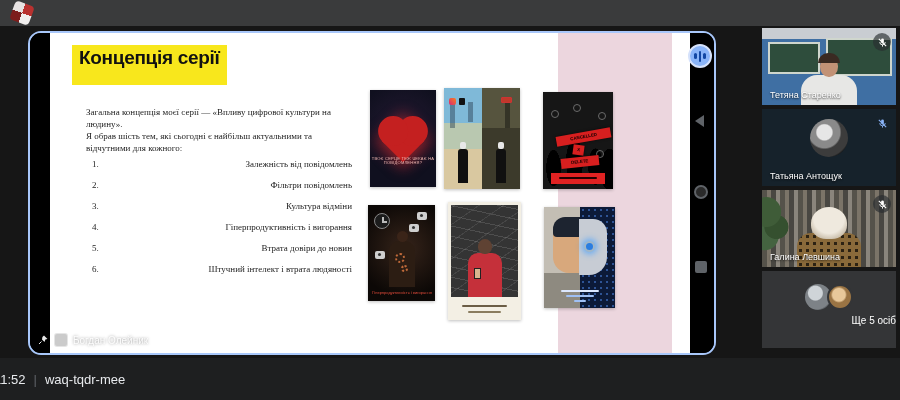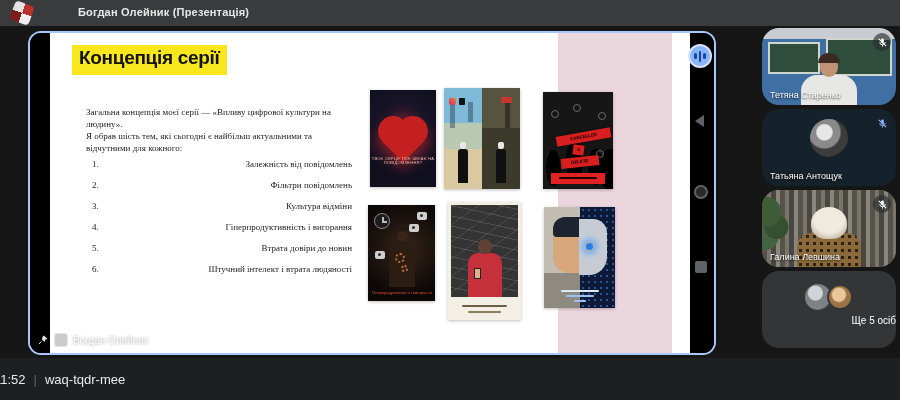--- a/index.html
+++ b/index.html
@@ -23,21 +23,21 @@
   .nav-home { position:absolute; left:4px; top:152px; width:14px; height:14px; border-radius:50%; border:2px solid #5f6368; background:#2a2a2a; }
   .nav-recents { position:absolute; left:5px; top:228px; width:12px; height:12px; background:#5f6368; border-radius:2px; }
   .audio-ind { position:absolute; left:658px; top:11px; width:24px; height:24px; border-radius:50%; background:#8ab4f8;
                display:flex; align-items:center; justify-content:center; gap:2px; border:2px solid #d6e2fb; }
   .audio-ind i { display:block; width:2.5px; background:#1247a4; border-radius:2px; }
   .audio-ind i:nth-child(1){height:6px;} .audio-ind i:nth-child(2){height:11px;} .audio-ind i:nth-child(3){height:6px;}
 
   
   .pink-band { position:absolute; left:508px; top:0; width:114px; height:320px; background:#ecd6de; }
   .slide-title { position:absolute; left:22px; top:12px; background:#f8e71c; color:#111; font-weight:700;
-                 font-size:19px; padding:2px 7px 6px; letter-spacing:-.3px; }
+                 font-size:19px; padding:2px 7px 16px; letter-spacing:-.3px; }
   .slide-body { position:absolute; left:36px; top:74px; width:272px; font-family:"Liberation Serif", serif;
                 color:#1d1d1d; font-size:9px; line-height:11.5px; }
   .slide-body p + p { margin-top:1px; }
   .topics { position:absolute; left:42px; top:126px; width:260px; list-style:none; counter-reset:t;
             font-family:"Liberation Serif", serif; color:#1d1d1d; font-size:9px;text-align:right; }
   .topics li { position:relative; counter-increment:t; padding-left:22px; height:21px; }
   .topics li::before { content:counter(t) "."; position:absolute; left:0; top:0; }
   .slide-closing { position:absolute; left:36px; top:258px; font-family:"Liberation Serif", serif; color:#1d1d1d; font-size:9px; }
 
   
@@ -112,21 +112,21 @@
   .p6 .eye { position:absolute; right:20px; top:34px; width:11px; height:11px; border-radius:50%; background:#2a7de0;
              box-shadow:0 0 6px 2px rgba(70,160,255,.8); border:2px solid #9fb6c9; }
 
   
   .presenter-chip { position:absolute; left:7px; top:300px; display:flex; align-items:center; gap:5px; z-index:5; }
   .pin-ic { width:12px; height:12px; color:#2a2a2a; }
   .mini-chip { width:14px; height:14px; border-radius:3px; background:rgba(140,140,140,.45); border:1px solid rgba(255,255,255,.5); }
   .presenter-name { color:rgba(255,255,255,.92); font-size:10px; text-shadow:0 0 3px rgba(0,0,0,.45); }
 
   
-  .ptile { position:absolute; left:762px; width:134px; height:77px; border-radius:17px; overflow:hidden; background:#17232b; }
+  .ptile { position:absolute; left:762px; width:134px; height:77px; border-radius:0; overflow:hidden; background:#17232b; }
   .pname { position:absolute; left:8px; bottom:5px; color:#fff; font-size:9px; text-shadow:0 1px 2px rgba(0,0,0,.8); white-space:nowrap; }
   .mic-chip { position:absolute; top:5px; right:5px; width:18px; height:18px; border-radius:50%;
               background:rgba(40,44,48,.65); display:flex; align-items:center; justify-content:center; color:#fff; }
   .mic-chip.blue { background:transparent; color:#8ab4f8; }
   .mic-chip svg { width:11px; height:11px; }
 
   .t1-bg { position:absolute; inset:0; background:linear-gradient(#c9cdd2 0 14%, #3f6fa3 14% 100%); }
   .board { position:absolute; background:#2e4d3c; border:2px solid #cfd6cd; }
   .t1-person { position:absolute; left:50%; transform:translateX(-50%); bottom:0; width:56px; height:30px;
                background:#e7e7e5; border-radius:16px 16px 0 0; }
@@ -159,21 +159,20 @@
   .bb-left { position:absolute; left:-6px; top:14px; display:flex; align-items:center; gap:8px; color:#e8eaed; font-size:13px; }
   .bb-sep { color:#5f6368; }
 </style>
 </head>
 <body>
 
 <div id="app">
 
   <header class="topbar">
     <div class="logo"></div>
-    <span class="topbar-title">Богдан Олейник (Презентація)</span>
   </header>
 
   <section class="share">
     <div class="bezel-left"></div>
 
     <div class="slide">
       <div class="pink-band"></div>
 
       <h1 class="slide-title">Концепція серії</h1>
 

